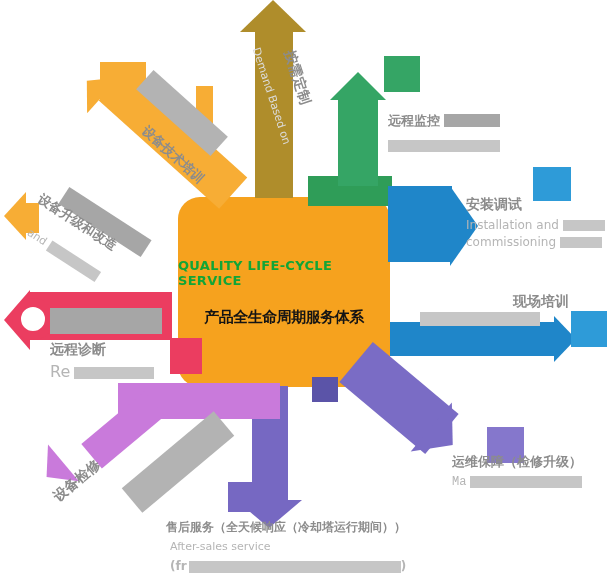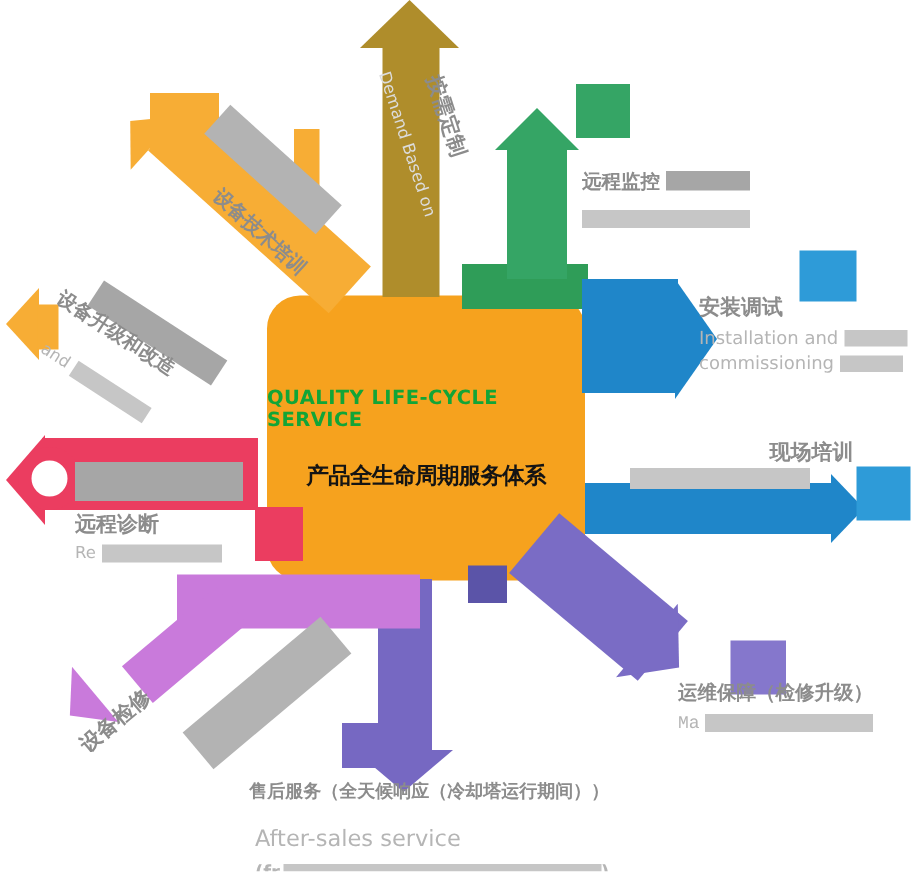--- a/index.html
+++ b/index.html
@@ -108,29 +108,29 @@
   <div class="lbl zh" style="left:476px;top:293px;font-size:14px;margin-left:37px;">现场培训</div>
 
   <div class="lbl" style="left:452px;top:453px;font-family:Liberation Mono, monospace;">
     <div class="zh" style="font-size:13px;">运维保障（检修升级）</div>
     <div class="en" style="font-size:12px;margin-top:4px;">
       <span>Ma</span><span class="ibar" style="width:112px;height:12px;background:var(--bar_light,#C6C6C6);"></span>
     </div>
   </div>
 
   <div class="lbl" style="left:166px;top:519px;">
-    <div class="zh" style="font-size:12px;text-align:right;">售后服务（全天候响应（冷却塔运行期间））</div>
-    <div class="en" style="font-size:15px;margin-top:14px;margin-left:4px;">After-sales service</div>
+    <div class="zh" style="font-size:12px;">售后服务（全天候响应（冷却塔运行期间））</div>
+    <div class="en" style="font-size:11px;margin-top:4px;margin-left:4px;">After-sales service</div>
     <div class="en" style="font-size:12px;margin-top:6px;margin-left:4px;font-weight:bold;">
       <span>(fr</span><span class="ibar" style="width:212px;height:12px;margin-left:2px;background:var(--bar_light,#C6C6C6);"></span><span>)</span>
     </div>
   </div>
 
   <div class="lbl zh" style="left:50px;top:492px;font-size:14px;transform:rotate(-40deg);transform-origin:0 0;">设备检修</div>
 
   <div class="lbl" style="left:50px;top:341px;">
     <div class="zh" style="font-size:14px;">远程诊断</div>
-    <div class="en" style="font-size:11px;margin-top:3px;">
+    <div class="en" style="font-size:16px;margin-top:3px;">
       <span>Re</span><span class="ibar" style="width:80px;height:12px;background:var(--bar_light,#C6C6C6);"></span>
     </div>
   </div>
 
 </div>
 
 </body></html>

